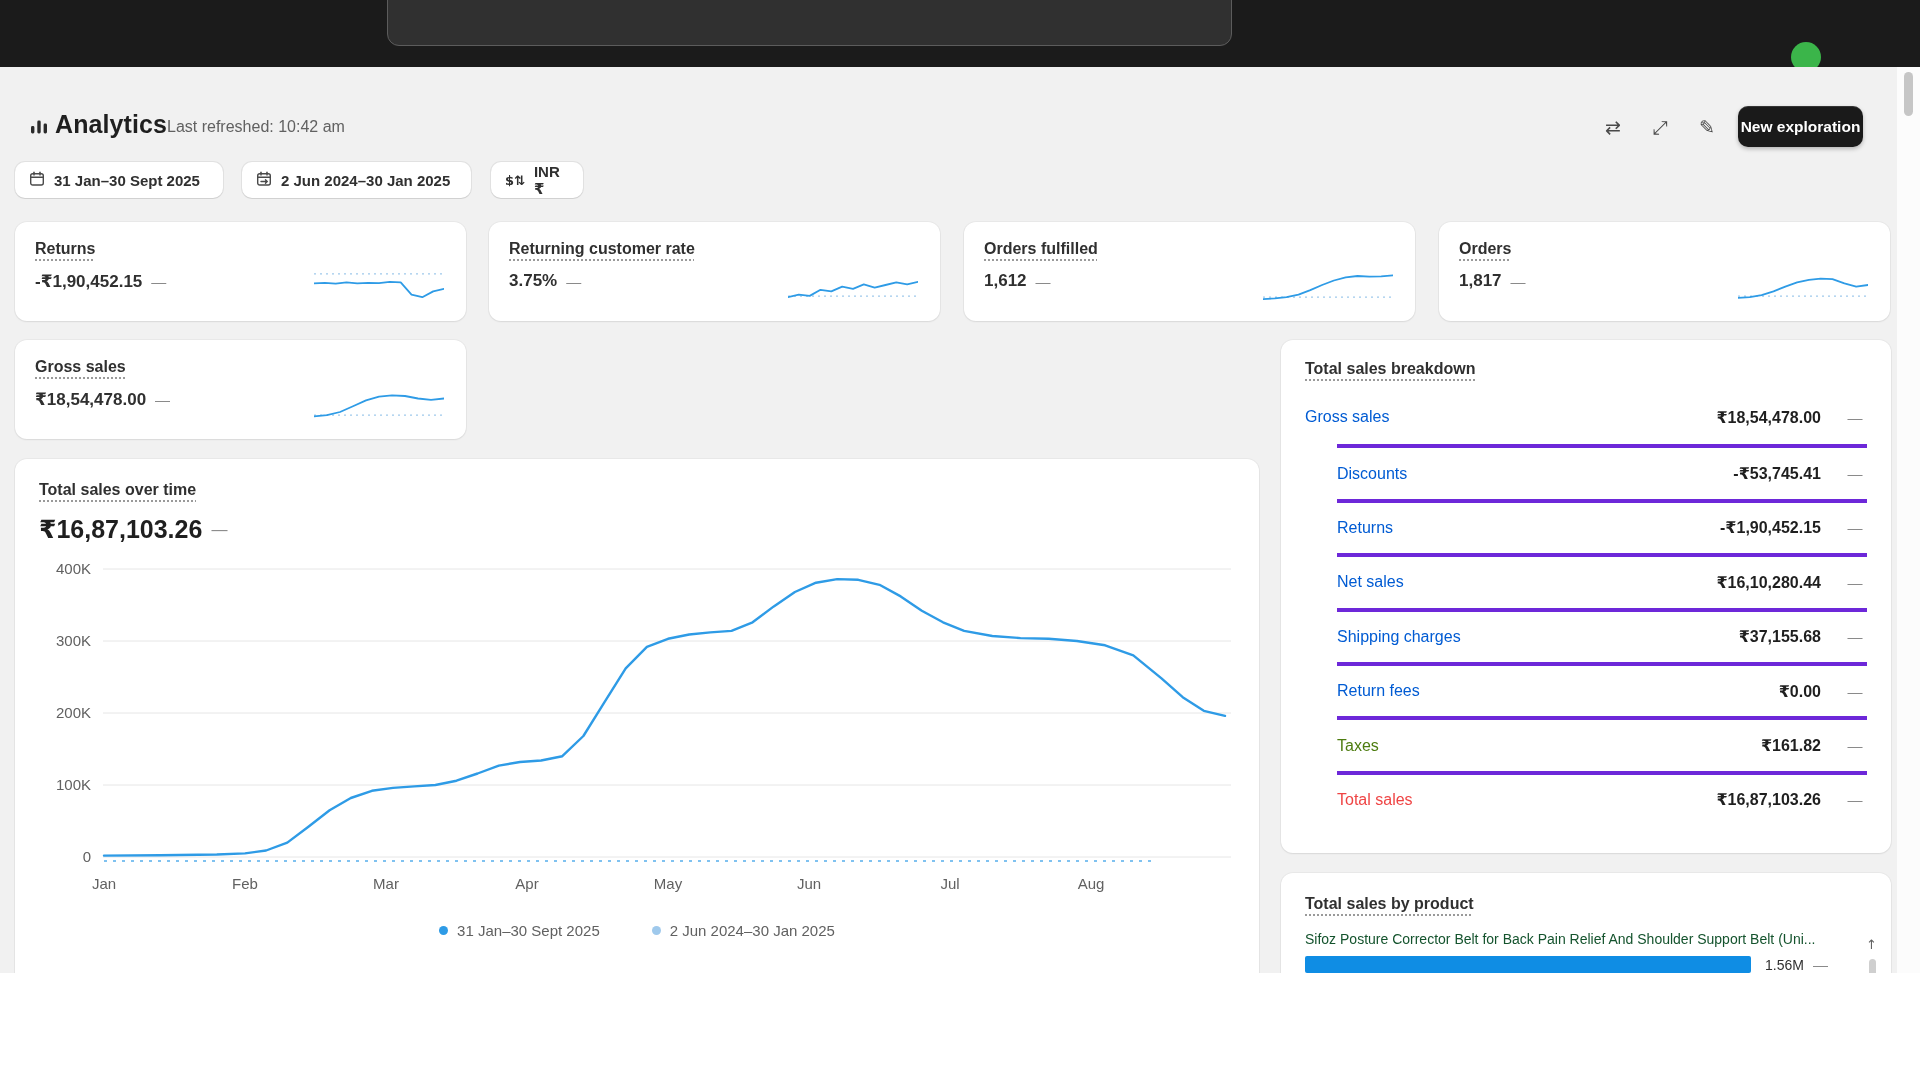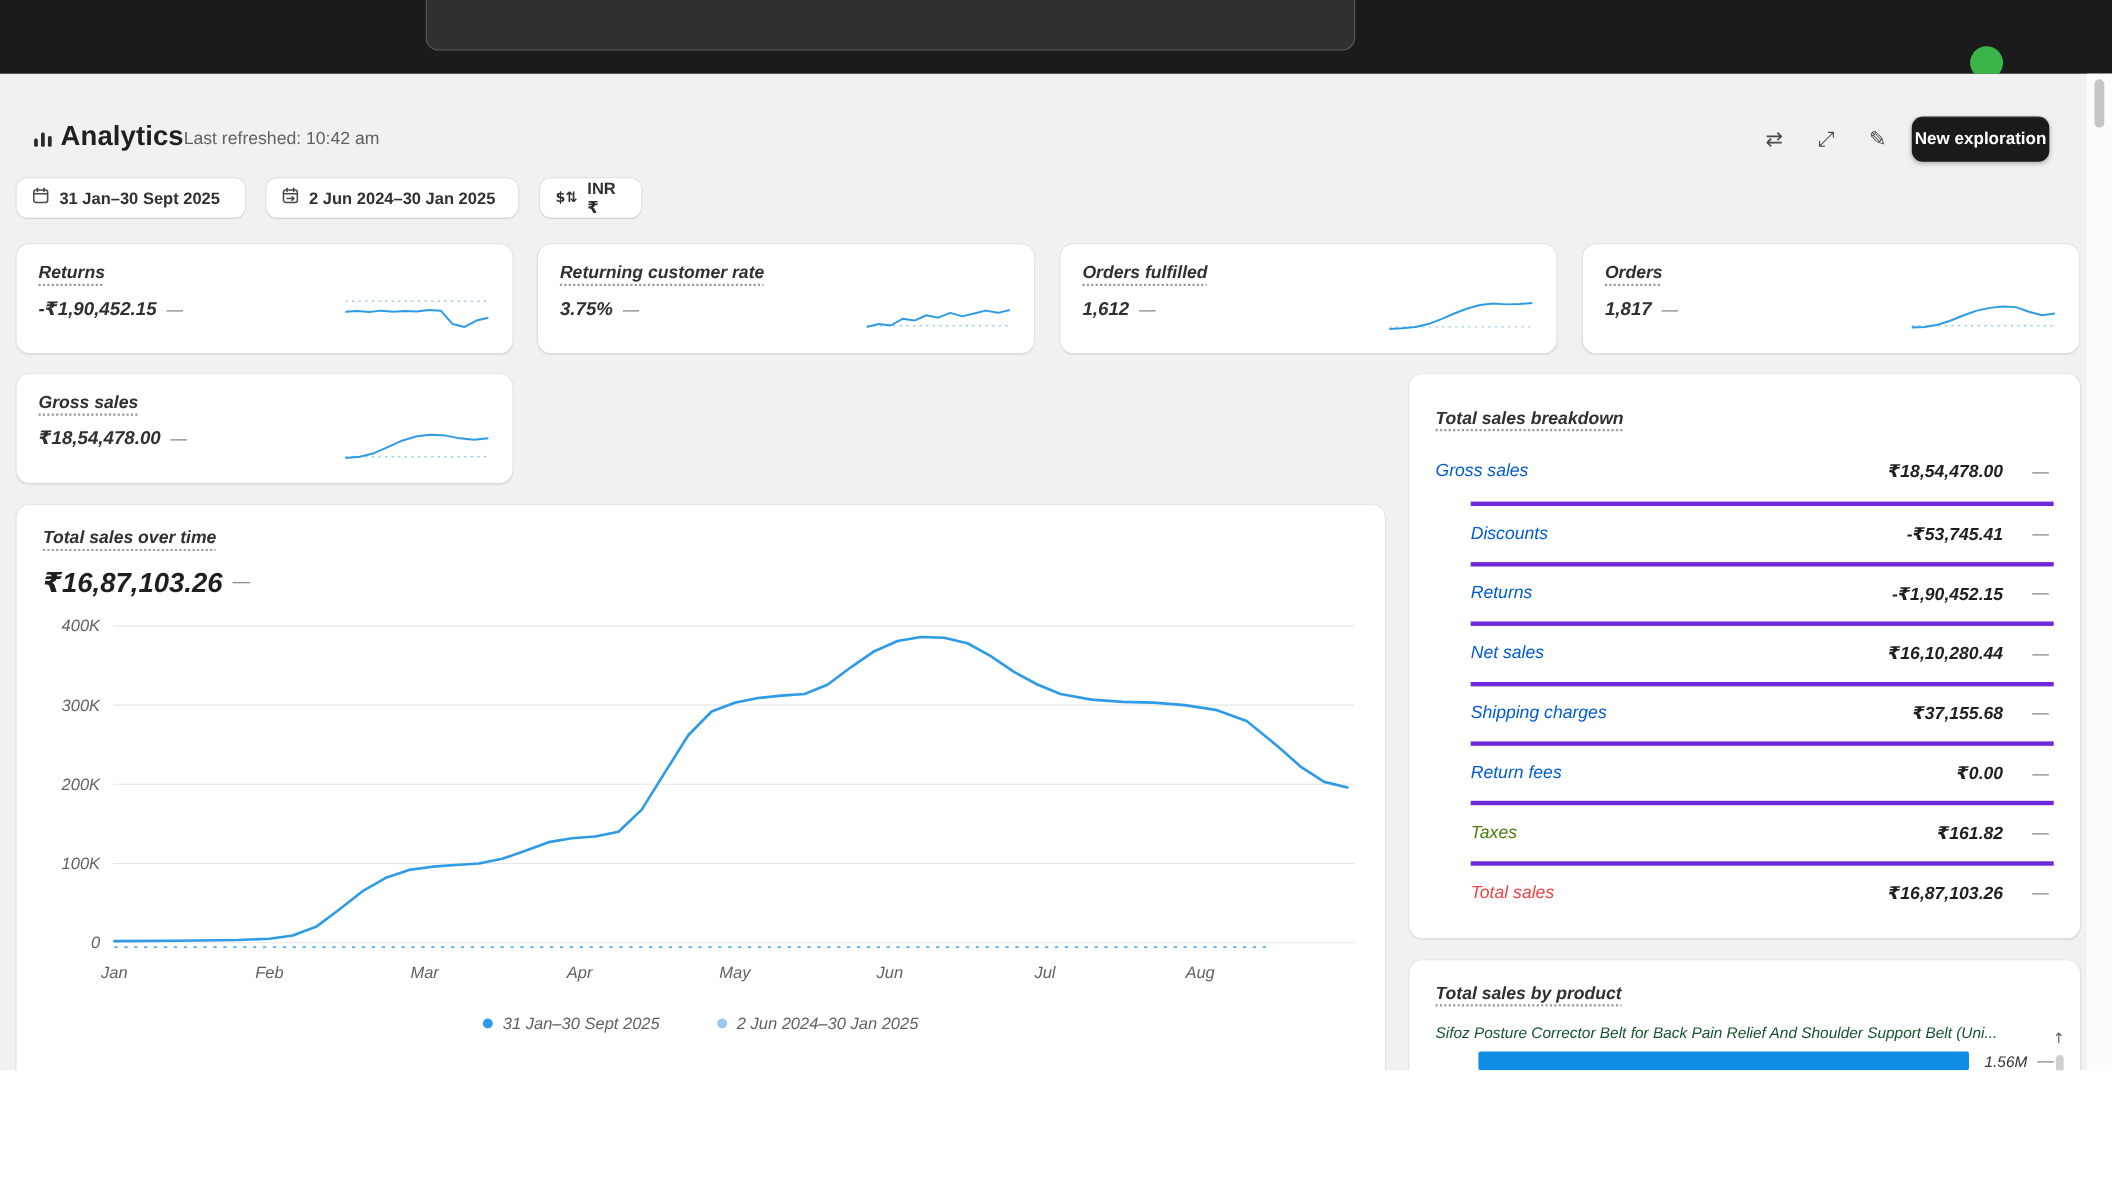--- a/index.html
+++ b/index.html
@@ -24,51 +24,51 @@
     box-shadow:0 2px 4px rgba(0,0,0,.25), inset 0 1px 0 rgba(255,255,255,.12); cursor:pointer; }
 
   
   .chip { position:absolute; top:162px; height:36px; background:#ffffff; border-radius:10px;
     box-shadow:0 1px 0 rgba(0,0,0,.07), 0 0 0 1px #e1e1e1; display:flex; align-items:center; gap:9px;
     padding:0 14px; font-size:15px; font-weight:700; color:#303030; cursor:pointer; }
   .chip .mini { font-size:13px; font-weight:700; color:#303030; font-family:"DejaVu Sans",sans-serif; }
 
   
   .card { position:absolute; background:#ffffff; border-radius:12px;
-    box-shadow:0 1px 2px rgba(0,0,0,.07), 0 0 0 1px rgba(0,0,0,.035);font-style:italic; }
+    box-shadow:0 1px 2px rgba(0,0,0,.07), 0 0 0 1px rgba(0,0,0,.035); }
   .dotted-title { display:inline-block; font-size:16px; font-weight:700; color:#303030;
     text-decoration:underline dotted #9a9a9a; text-decoration-thickness:1.5px; text-underline-offset:5px; cursor:pointer; }
   .metric-card { width:451px; height:99px; padding:18px 20px; }
   .value-row { display:flex; align-items:center; margin-top:13px; }
   .metric-value { font-size:17px; font-weight:700; color:#303030; }
   .dash { color:#8a8a8a; font-size:15px; margin-left:9px; }
   svg.spark { position:absolute; right:22px; bottom:15px; width:130px; height:44px; }
 
   
-  .breakdown-card { left:1281px; top:340px; width:610px; height:513px; padding:32px 24px; }
+  .breakdown-card { left:1281px; top:340px; width:610px; height:513px; padding:20px 24px; }
   .bd-rows { margin-top:12px; }
   .bd-row { height:54.4px; display:flex; align-items:center; }
   .bd-row + .bd-row { border-top:4px solid #6d28d9;margin-left:32px; }
   .bd-label { font-size:16px; cursor:pointer; }
   .bd-value { margin-left:auto; font-size:16px; font-weight:700; color:#1f1f1f; }
   .bd-change { width:24px; margin-left:22px; text-align:center; color:#8a8a8a; font-size:15px; }
 
   
   .chart-card { left:15px; top:459px; width:1244px; height:621px; padding:22px 24px; }
   .chart-total-row { display:flex; align-items:center; margin-top:16px; }
   .chart-total { font-size:25px; font-weight:700; color:#1f1f1f; }
   #main-chart { position:absolute; left:24px; top:95px; width:1200px; height:390px; }
   .legend { position:absolute; left:0; top:463px; width:100%; display:flex; justify-content:center; gap:52px; }
   .legend-item { display:flex; align-items:center; gap:9px; font-size:15px; color:#616161; cursor:pointer; }
   .legend-dot { width:9px; height:9px; border-radius:50%; }
 
   
   .product-card { left:1281px; top:873px; width:610px; height:207px; padding:22px 24px; }
   .product-name { margin-top:18px; width:528px; font-size:14px; color:#14532d; white-space:nowrap; overflow:hidden; text-overflow:ellipsis; }
-  .bar-row { margin-top:9px; display:flex; align-items:center;justify-content:flex-end; }
+  .bar-row { margin-top:9px; display:flex; align-items:center; }
   .bar-track { width:446px; height:17px; }
   .bar-fill { height:100%; border-radius:2px; }
   .bar-value { margin-left:14px; font-size:14px; color:#303030; }
   .prod-scroll-up { position:absolute; right:14px; top:64px; font-size:13px; color:#616161; cursor:pointer; font-family:"DejaVu Sans",sans-serif; }
   .prod-scroll-thumb { position:absolute; right:15px; top:86px; width:7px; height:24px; background:#cfcfcf; border-radius:4px; cursor:pointer; }
 
   
   .right-gutter { position:absolute; left:1897px; top:67px; width:23px; height:1013px; background:#fcfcfc; z-index:40; }
   .page-scroll-thumb { position:absolute; left:1904px; top:72px; width:9px; height:44px; background:#c6c6c6; border-radius:5px; z-index:41; cursor:pointer; }
   .bottom-cut { position:absolute; left:0; top:973px; width:1920px; height:107px; background:#ffffff; z-index:50; }

